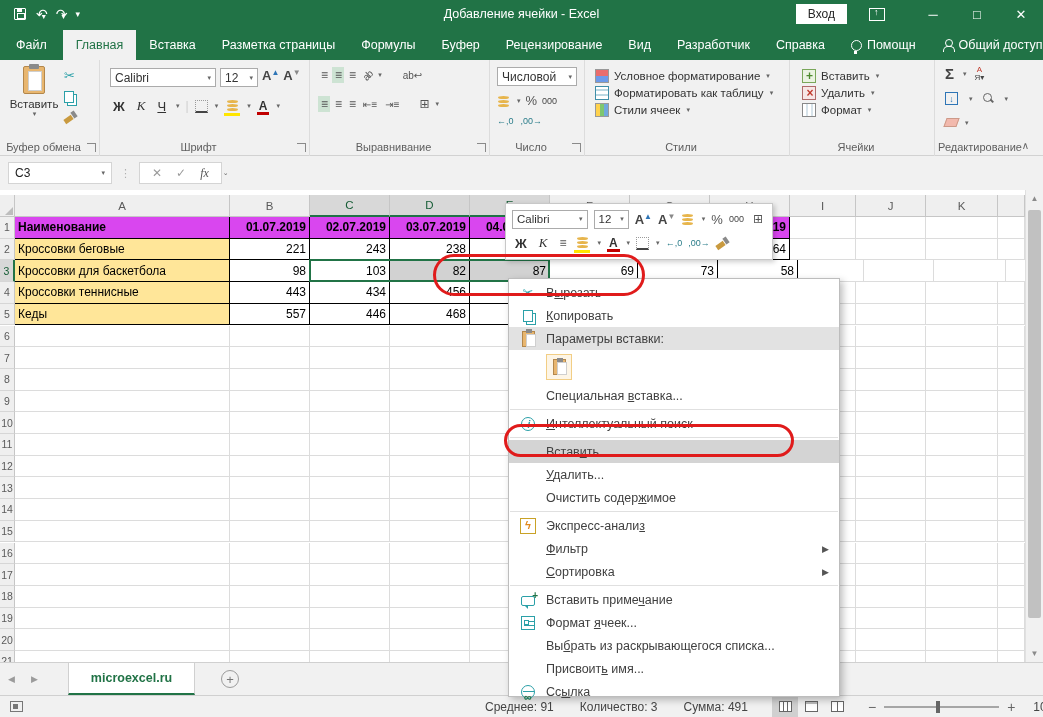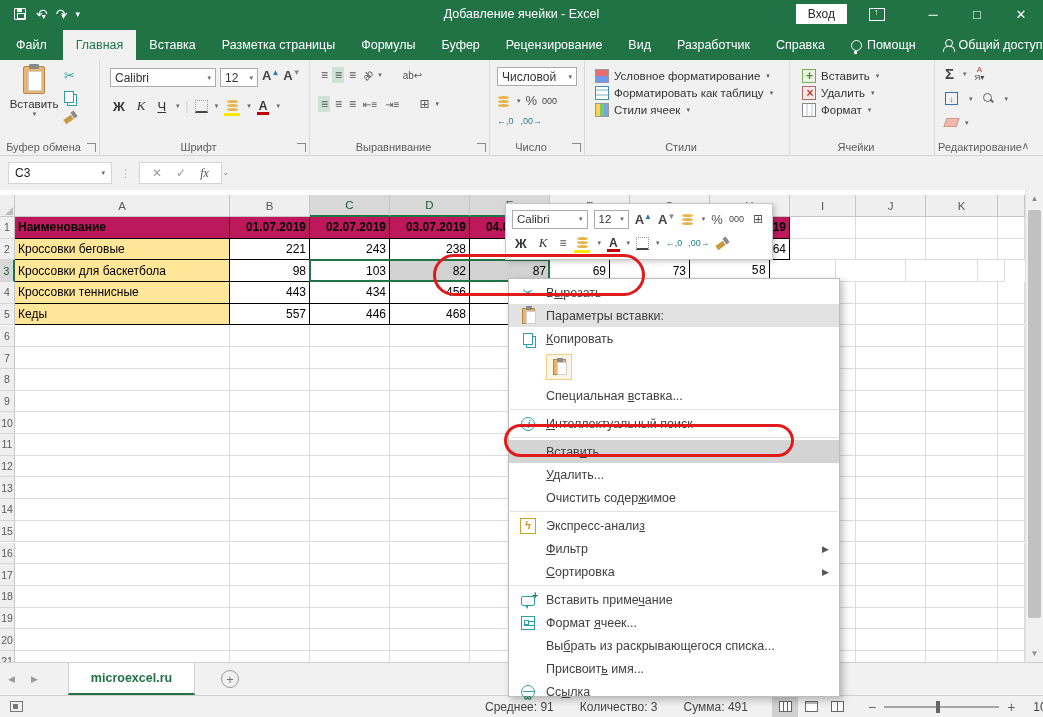--- a/index.html
+++ b/index.html
@@ -96,21 +96,21 @@
   .ghead-row { position:absolute; left:0; top:5px; height:22px; display:flex; }
   .corner { width:15px; height:22px; background:#efefef; border-right:1px solid #c6c6c6; border-bottom:1px solid #c6c6c6; position:relative; cursor:pointer; }
   .corner::after { content:""; position:absolute; right:1px; bottom:1px; border-left:8px solid transparent; border-bottom:8px solid #bdbdbd; }
   .ghead { background:#efefef; border-right:1px solid #c6c6c6; border-bottom:1px solid #c6c6c6; color:#5a5a5a; font-size:11.5px; display:flex; align-items:center; justify-content:center; cursor:pointer; }
   .ghead.sel { background:#d8d8d8; border-bottom:2px solid #217346; color:#155c35; }
   .grow { position:absolute; left:0; display:flex; }
   .rnum { width:15px; background:#efefef; border-right:1px solid #c6c6c6; border-bottom:1px solid #d6d6d6; color:#5a5a5a; font-size:10.5px; display:flex; align-items:center; justify-content:center; cursor:pointer; }
   .rnum.sel { background:#d8d8d8; border-right:2px solid #217346; color:#155c35; }
   .gcell { border-right:1px solid #dcdcdc; border-bottom:1px solid #dcdcdc; font-size:12px; color:#000; display:flex; align-items:center; padding:0 3px; overflow:hidden; white-space:nowrap; cursor:cell; }
   .gcell.tb { border-right:1px solid #000; border-bottom:1px solid #000; }
-  .gcell.hdr { background:#be185d; font-weight:bold; }
+  .gcell.hdr { background:#d946ef; font-weight:bold; }
   .gcell.namecol { background:#ffe699; }
   .gcell.num { justify-content:flex-end; }
   .gcell.selgray { background:#d2d2d2; }
   .selborder { position:absolute; border:2px solid #217346; pointer-events:none; }
 
   
   .vscroll { position:absolute; right:0; top:190px; width:18px; height:472px; background:#f1f1f1; border-left:1px solid #e0e0e0; }
   .vscroll .arr { height:17px; display:flex; align-items:center; justify-content:center; color:#8a8a8a; font-size:8px; cursor:pointer; }
   .vthumb { position:absolute; left:2px; right:2px; top:20px; height:408px; background:#c1c1c1; border-radius:2px; cursor:grab; }
   .vscroll .arr.dn { position:absolute; bottom:0; left:0; right:0; }
@@ -455,23 +455,23 @@
         <div class="gcell" style="width: 72px;"></div>
         <div class="gcell" style="width: 27px;"></div>
       </div>
       <div class="grow" style="top: 70.4px; height: 21.7px;">
         <div class="rnum sel">3</div>
         <div class="gcell tb namecol" style="width: 215px;">Кроссовки для баскетбола</div>
         <div class="gcell tb num" style="width: 80px;">98</div>
         <div class="gcell tb num" style="width: 80px;">103</div>
         <div class="gcell tb num selgray" style="width: 80px;">82</div>
         <div class="gcell tb num selgray" style="width: 80px;">87</div>
-        <div class="gcell tb num" style="width: 60px;">69</div>
+        <div class="gcell tb num" style="width: 88px;">69</div>
         <div class="gcell tb num" style="width: 80px;">73</div>
-        <div class="gcell tb num" style="width: 80px; font-family: Liberation Mono, monospace;">58</div>
+        <div class="gcell tb num" style="width: 80px;">58</div>
         <div class="gcell" style="width: 66px;"></div>
         <div class="gcell" style="width: 70px;"></div>
         <div class="gcell" style="width: 72px;"></div>
         <div class="gcell" style="width: 27px;"></div>
       </div>
       <div class="grow" style="top: 92.1px; height: 21.7px;">
         <div class="rnum">4</div>
         <div class="gcell tb namecol" style="width: 215px;">Кроссовки теннисные</div>
         <div class="gcell tb num" style="width: 80px;">443</div>
         <div class="gcell tb num" style="width: 80px;">434</div>
@@ -783,31 +783,31 @@
     </div>
   </div>
 
   <div class="ctxmenu" id="ctxmenu">
       <div class="mi">
         <span class="mic">
           <span class="scis">✂</span>
         </span>
         <span>В<u>ы</u>резать</span>
       </div>
+      <div class="mi">
+        <span class="mic">
+          <span class="copyic"></span>
+        </span>
+        <span><u>К</u>опировать</span>
+      </div>
       <div class="mi hl">
         <span class="mic">
           <span class="clipsm"></span>
         </span>
         <span>Параметры вставки:</span>
-      </div>
-      <div class="mi">
-        <span class="mic">
-          <span class="copyic"></span>
-        </span>
-        <span><u>К</u>опировать</span>
       </div>
       <div class="mi-pasteopt">
         <span class="pobox">
           <span class="clipsm"></span>
         </span>
       </div>
       <div class="mi">
         <span class="mic"></span>
         <span>Специальная <u>в</u>ставка...</span>
       </div>

